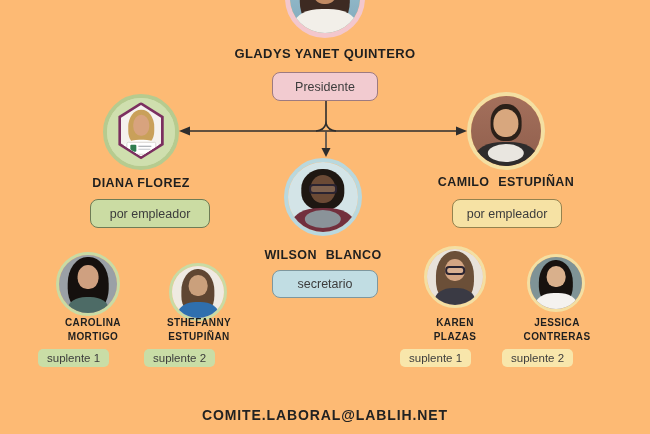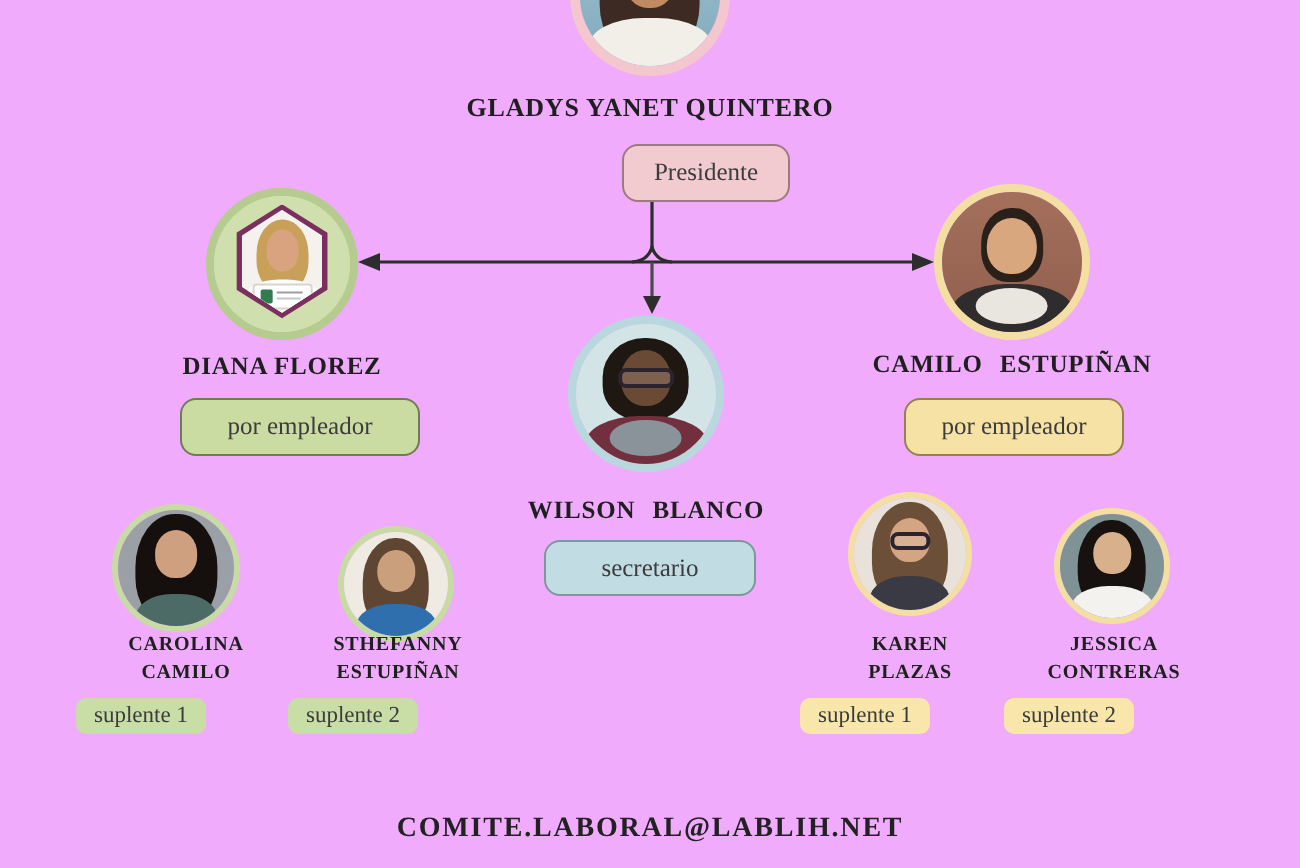--- a/index.html
+++ b/index.html
@@ -1,18 +1,18 @@
 <!DOCTYPE html>
 <html><head>
 <meta charset="utf-8">
 <style>
   html,body{margin:0;padding:0;background:#ffffff;}
   .canvas{
     position:relative; width:650px; height:434px; overflow:hidden;
-    background:#f0abfc; font-family:Liberation Serif, serif;
+    background:#fdba74; font-family:Liberation Sans, sans-serif;
   }
   
   .connectors{position:absolute;left:0;top:0;width:650px;height:434px;z-index:0;}
   
   .avatar{position:absolute;border-radius:50%;box-sizing:border-box;z-index:2;}
   .photo{position:absolute;inset:0;border-radius:50%;overflow:hidden;background:var(--bg,#ddd);}
   .hair{position:absolute;left:50%;transform:translateX(-50%);top:6%;width:62%;height:80%;
         border-radius:48% 48% 42% 42%;background:var(--hair,#333);}
   .face{position:absolute;left:50%;transform:translateX(-50%);top:18%;width:36%;height:40%;
         border-radius:50% 50% 46% 46%;background:var(--skin,#d8a77e);}
@@ -74,21 +74,21 @@
   <div class="avatar" style="left:285px;top:-42px;width:80px;height:80px;border:5px solid #f3c7cd;">
     <div class="photo" style="--bg:linear-gradient(180deg,#9fc3d2,#7fa9bb);--hair:#3d2a22;--skin:#c08a63;--shirt:#f2efe9;">
       <div class="hair" style="width:72%;height:95%;top:0;"></div>
       <div class="face"></div>
       <div class="torso"></div>
     </div>
   </div>
   <div class="name" style="left:200px;top:47px;width:250px;font-size:13px;">
     <span>GLADYS YANET QUINTERO</span>
   </div>
-  <div class="badge pink" style="left:272px;top:72px;width:84px;height:29px;margin-left:39px;">
+  <div class="badge pink" style="left:272px;top:72px;width:106px;height:29px;">
     <span>Presidente</span>
   </div>
 
   <div class="avatar" style="left:103px;top:94px;width:76px;height:76px;border:4px solid #b6cb8f;background:#cfdfae;">
     <div class="photo" style="--bg:#cfdfae;">
       <div class="hex-outer">
         <div class="hex-inner">
           <div class="hair" style="--hair:#c9a05a;width:58%;height:70%;top:10%;"></div>
           <div class="face" style="--skin:#d8a37e;top:20%;"></div>
           <div class="torso" style="--shirt:#fdfdfc;bottom:-14%;"></div>
@@ -141,21 +141,21 @@
 
   <div class="avatar" style="left:56px;top:252px;width:64px;height:64px;border:3.5px solid #c9dba4;">
     <div class="photo" style="--bg:#9aa0a6;--hair:#15100e;--skin:#cfa080;--shirt:#4d6b66;">
       <div class="hair" style="width:70%;height:95%;top:4%;"></div>
       <div class="face"></div>
       <div class="torso" style="width:70%;bottom:-18%;"></div>
     </div>
   </div>
   <div class="name small" style="left:38px;top:316px;width:110px;">
     <span>CAROLINA</span>
-    <span>CAMILO</span>
+    <span>MORTIGO</span>
   </div>
   <div class="chip-wrap" style="left:38px;top:348px;width:110px;">
     <span class="chip green">suplente 1</span>
   </div>
 
   <div class="avatar" style="left:169px;top:263px;width:58px;height:58px;border:3.5px solid #c9dba4;">
     <div class="photo" style="--bg:#efeae2;--hair:#5f4632;--skin:#caa07c;--shirt:#2f6fae;">
       <div class="hair" style="width:64%;height:88%;top:6%;"></div>
       <div class="face"></div>
       <div class="torso" style="width:76%;bottom:-16%;"></div>

